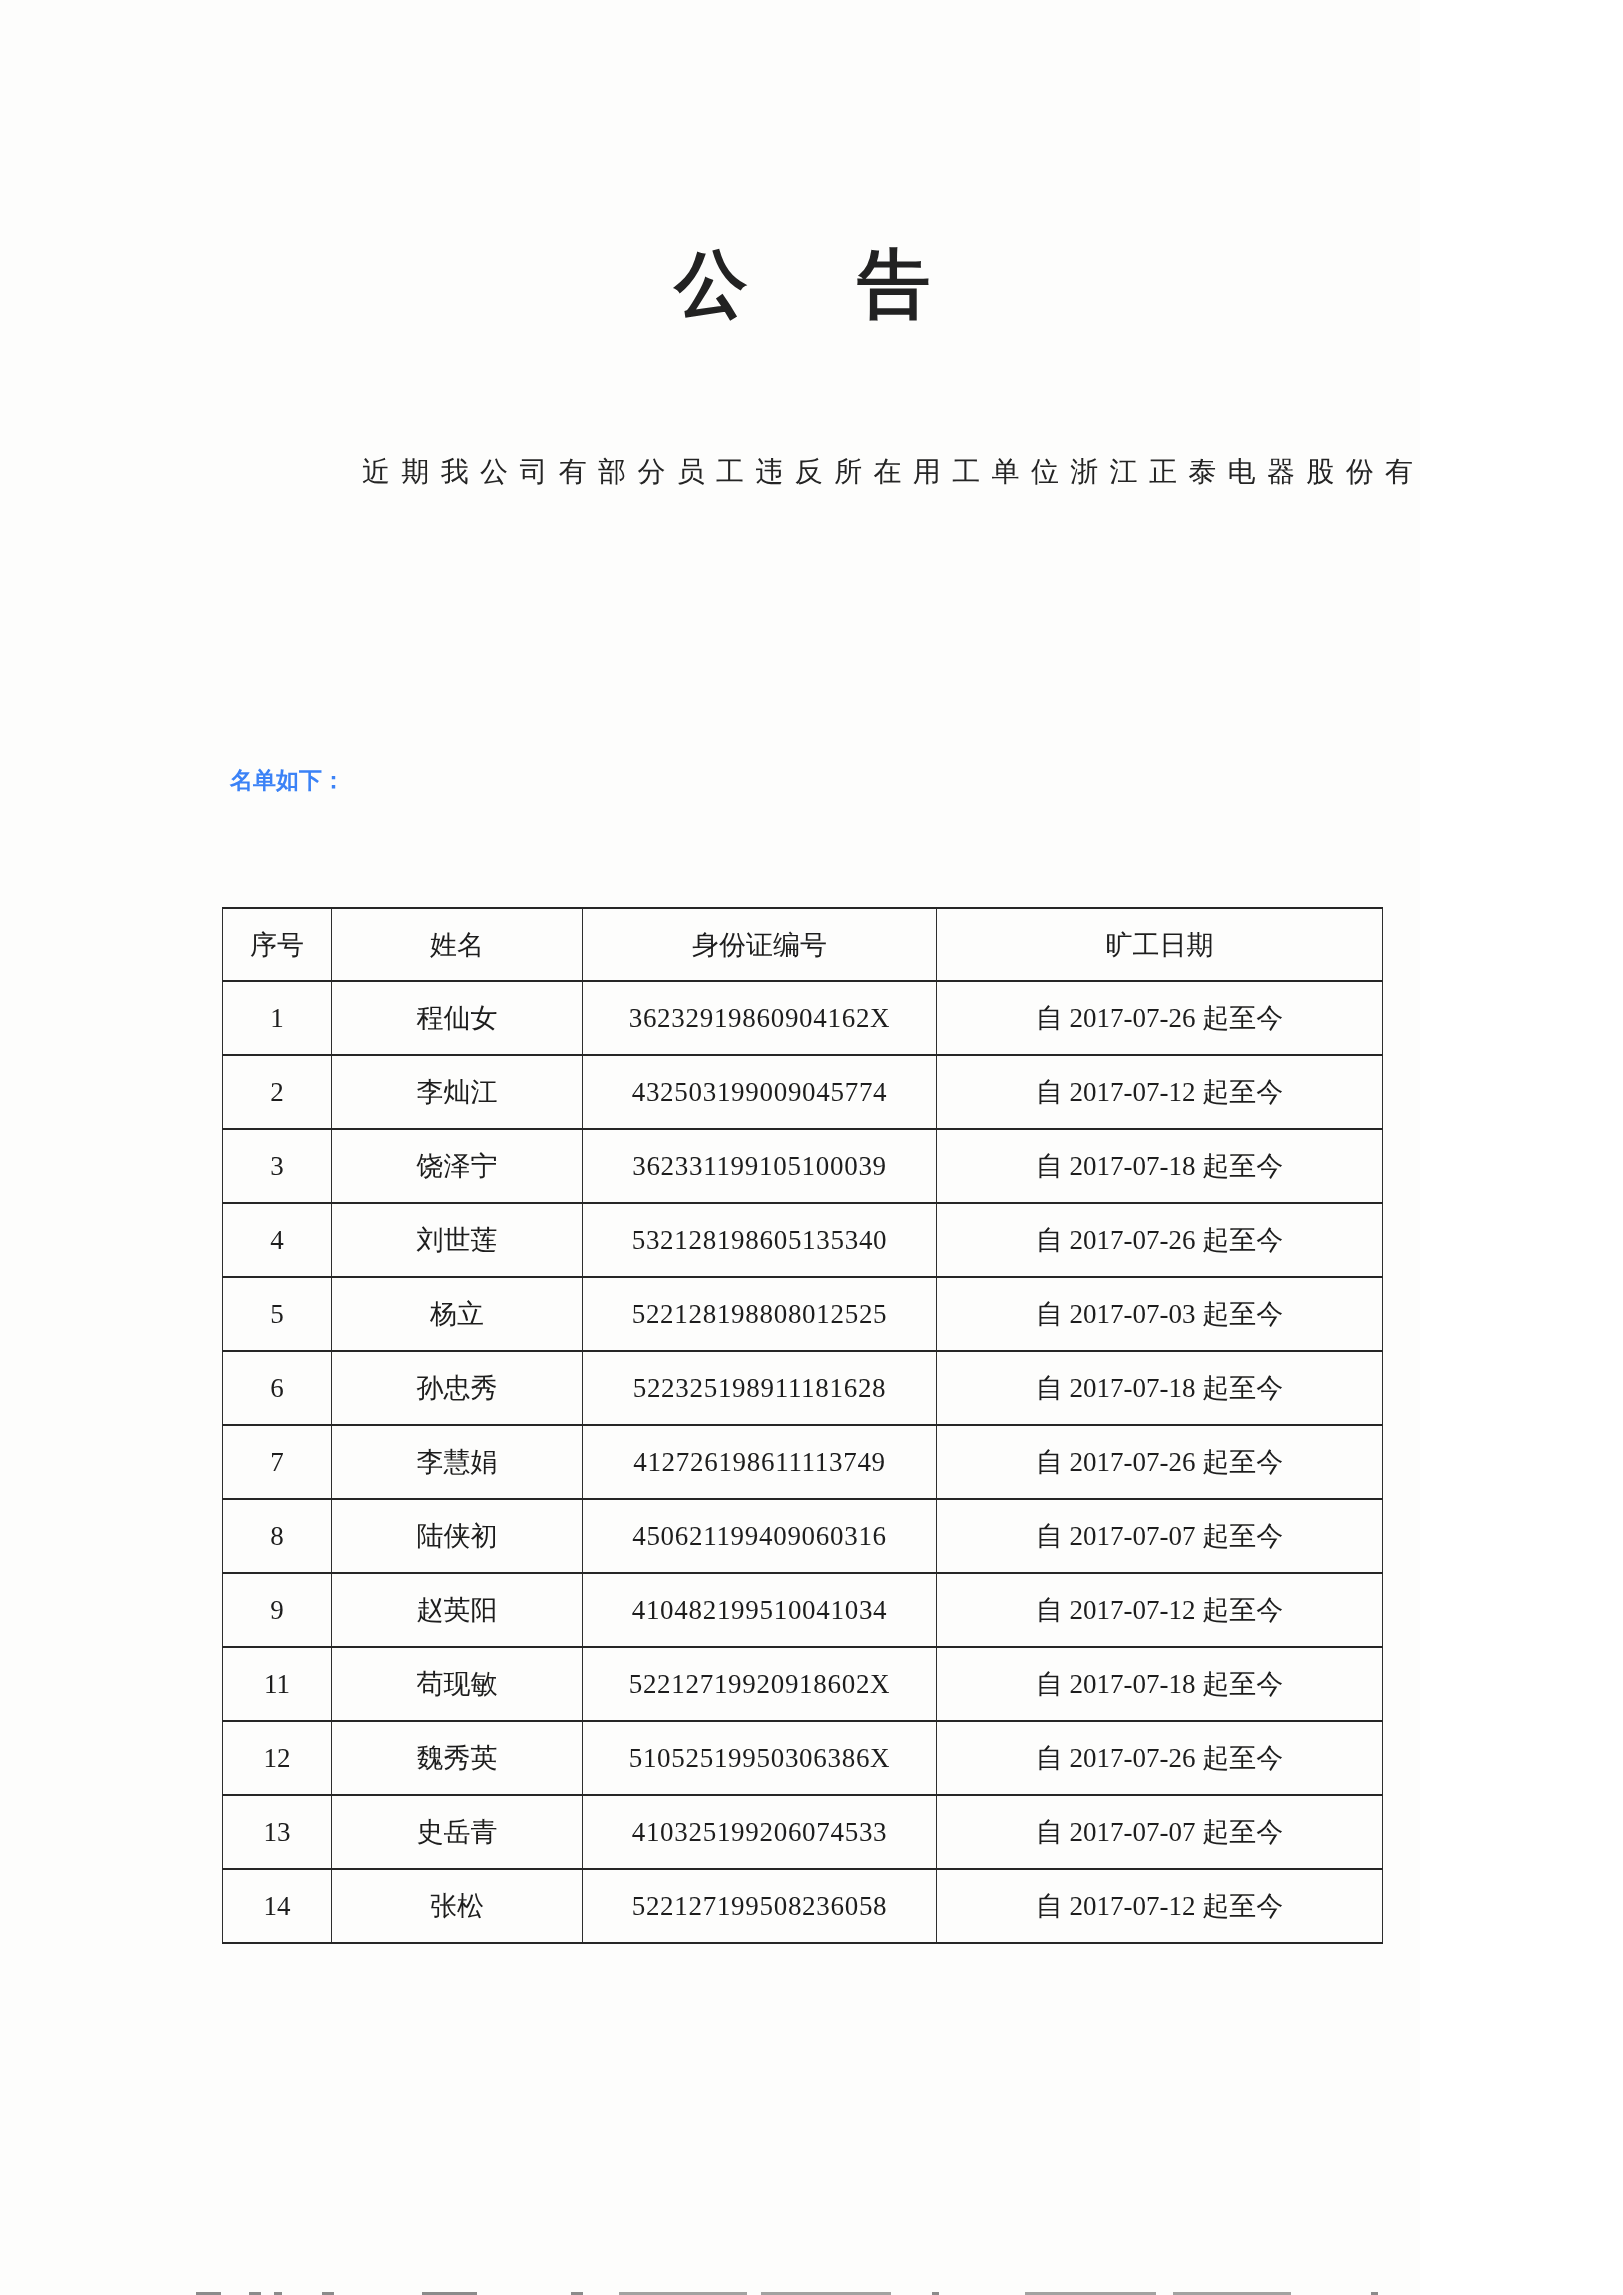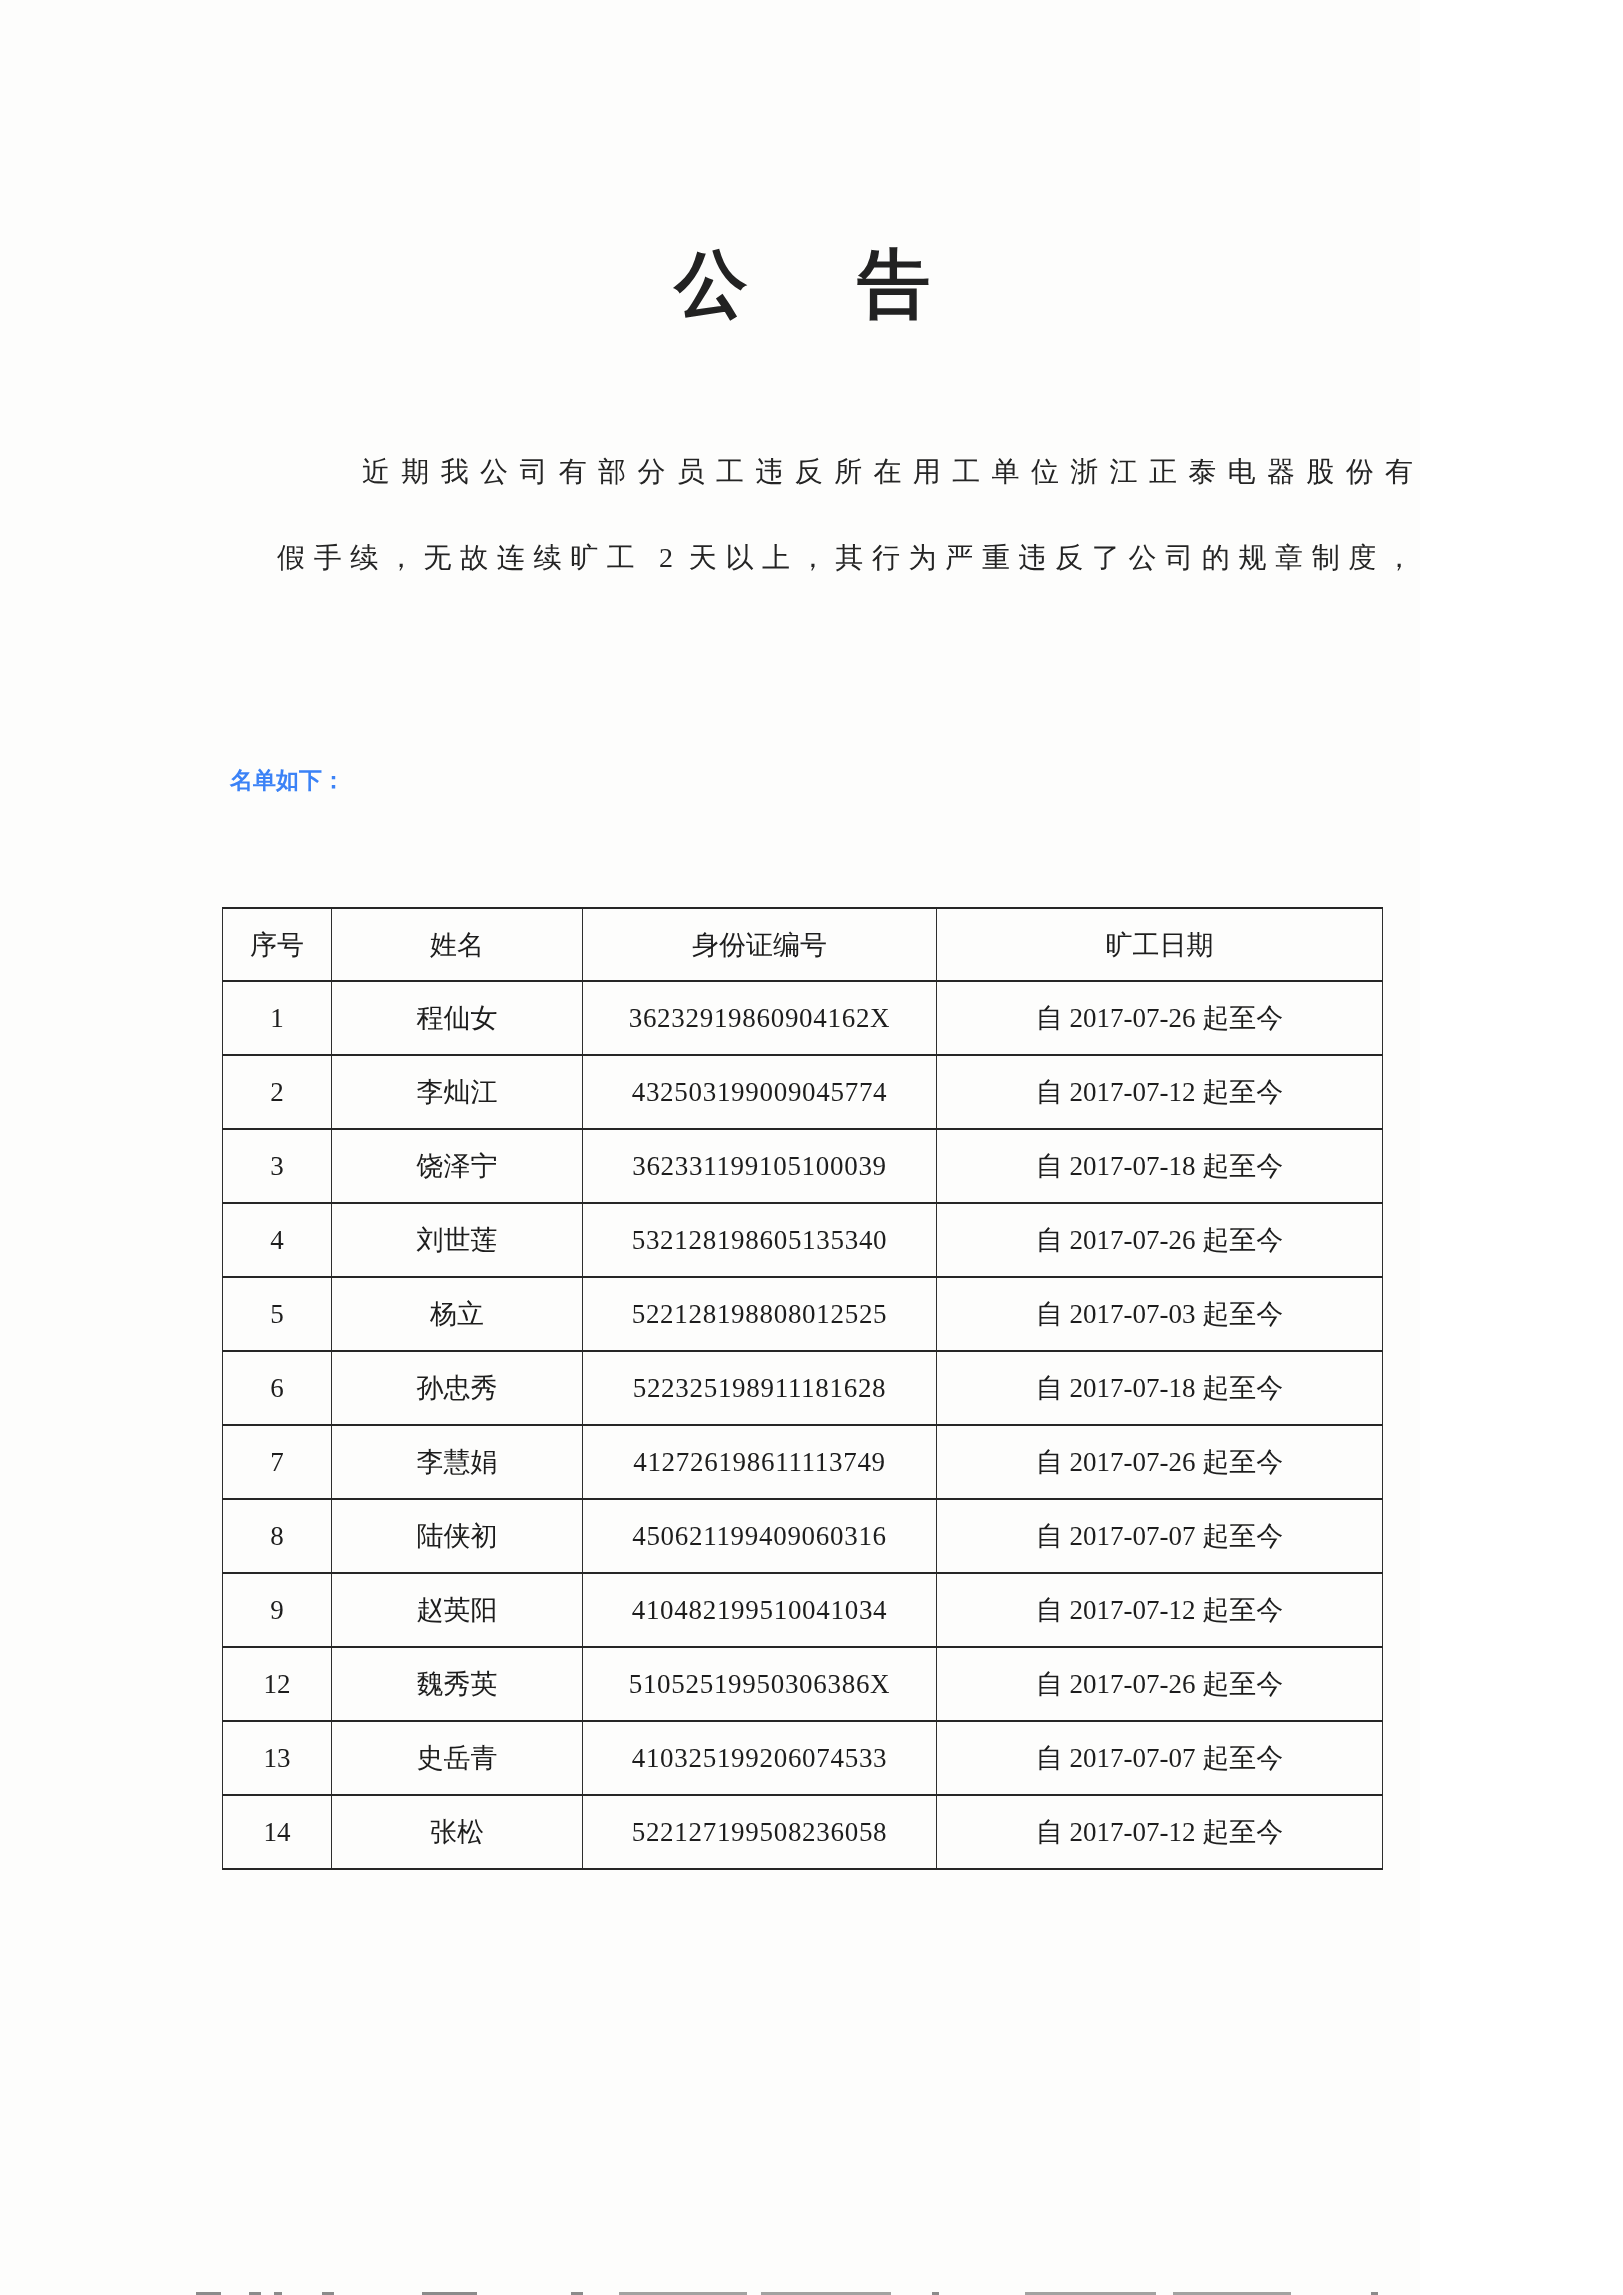--- a/index.html
+++ b/index.html
@@ -127,21 +127,20 @@
 </style>
 </head>
 <body>
 
 <div class="page">
 
   <div class="title">公　告</div>
 
   <div class="body-text">
     <div class="pline just indent">近期我公司有部分员工违反所在用工单位浙江正泰电器股份有</div>
-    <div class="pline just">假手续，无故连续旷工 2 天以上，其行为严重违反了公司的规章制度，</div>
   </div>
 
   <div class="list-intro">名单如下：</div>
 
   <table class="roster">
     <colgroup>
       <col class="col-no">
         <col class="col-name">
         <col class="col-id">
         <col class="col-date">
@@ -201,20 +200,26 @@
         <td>8</td>
         <td>陆侠初</td>
         <td class="id-cell">450621199409060316</td>
         <td>自 2017-07-07 起至今</td>
       </tr>
       <tr>
         <td>9</td>
         <td>赵英阳</td>
         <td class="id-cell">410482199510041034</td>
         <td>自 2017-07-12 起至今</td>
+      </tr>
+      <tr>
+        <td>11</td>
+        <td>苟现敏</td>
+        <td class="id-cell">52212719920918602X</td>
+        <td>自 2017-07-18 起至今</td>
       </tr>
       <tr>
         <td>12</td>
         <td>魏秀英</td>
         <td class="id-cell">51052519950306386X</td>
         <td>自 2017-07-26 起至今</td>
       </tr>
       <tr>
         <td>13</td>
         <td>史岳青</td>

